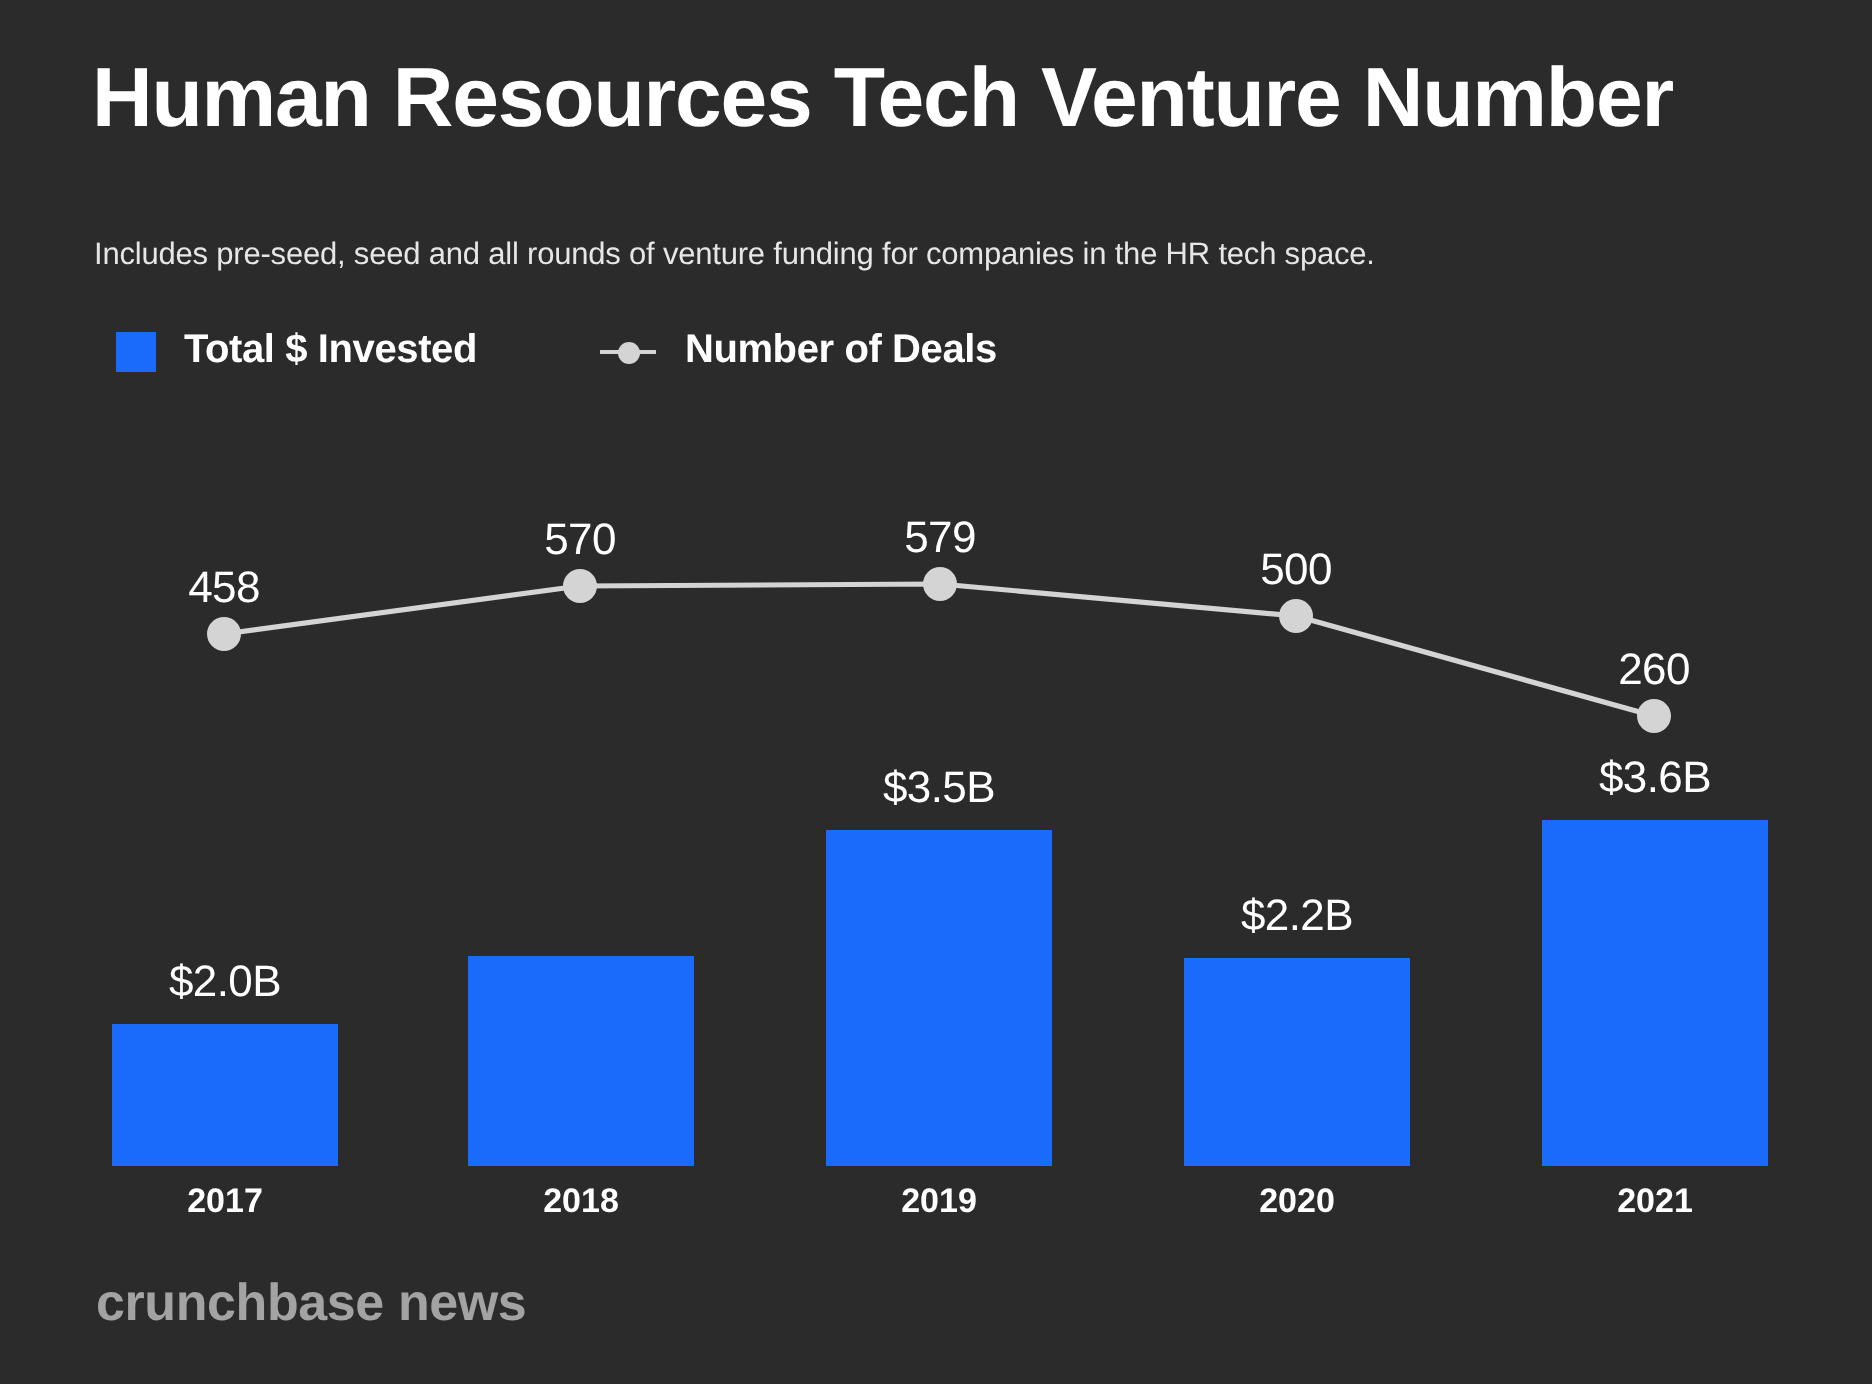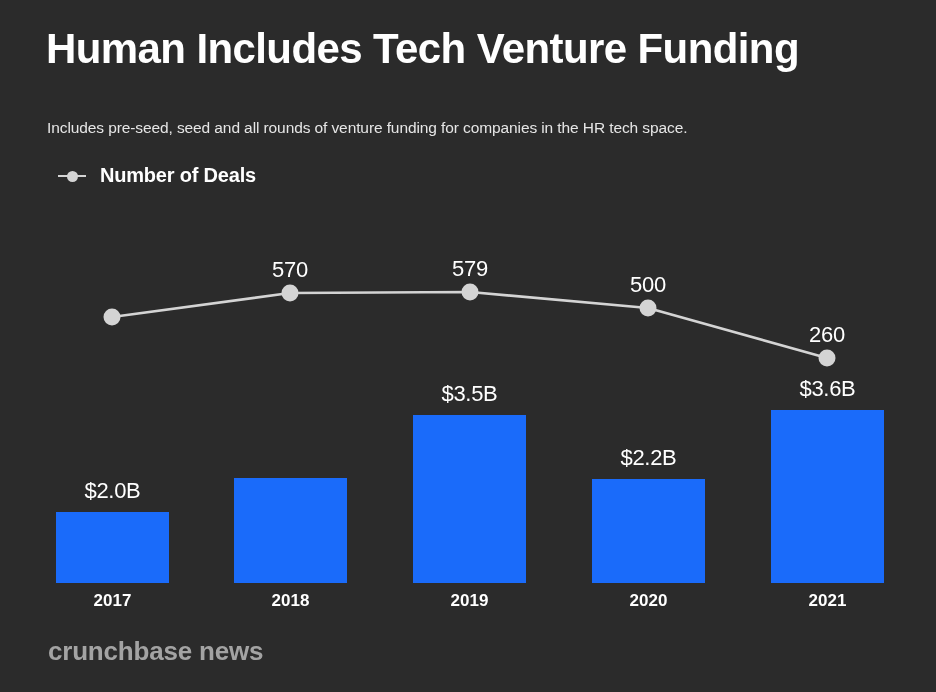--- a/index.html
+++ b/index.html
@@ -153,44 +153,49 @@
     color: #a3a3a3;
     letter-spacing: -0.2px;
     white-space: nowrap;
   }
 </style>
 </head>
 <body>
 
 <div id="canvas">
 
-  <div id="chart-title">Human Includes Tech Venture Funding</div>
+  <div id="chart-title">Human Resources Tech Venture Number</div>
   <div id="chart-subtitle">Includes pre-seed, seed and all rounds of venture funding for companies in the HR tech space.</div>
 
   <div id="legend">
+    <div class="legend-item">
+      <span class="legend-swatch-bar"></span>
+      <span class="legend-label">Total $ Invested</span>
+    </div>
     <div class="legend-item">
       <span class="legend-swatch-line">
         <span class="lseg"></span>
         <span class="ldot"></span>
       </span>
       <span class="legend-label">Number of Deals</span>
     </div>
   </div>
 
   <div id="plot">
     <svg id="line-layer" width="936" height="692" viewBox="0 0 936 692">
         <polyline points="112,317 290,293 470,292 648,308 827,358" fill="none" stroke="#d4d4d4" stroke-width="2.6" stroke-linejoin="round" stroke-linecap="round"></polyline>
         <circle cx="112" cy="317" r="8.5" fill="#d4d4d4"></circle>
         <circle cx="290" cy="293" r="8.5" fill="#d4d4d4"></circle>
         <circle cx="470" cy="292" r="8.5" fill="#d4d4d4"></circle>
         <circle cx="648" cy="308" r="8.5" fill="#d4d4d4"></circle>
         <circle cx="827" cy="358" r="8.5" fill="#d4d4d4"></circle>
       </svg>
   <div class="bar" style="left: 56px; top: 512px; width: 113px; height: 71px; background: rgb(26, 107, 250);"></div>
       <div class="bar-value" style="left: 56px; top: 478px; width: 113px;">$2.0B</div>
+      <div class="point-value" style="left: 52px; top: 281px; width: 120px;">458</div>
       <div class="x-tick" style="left: 56px; top: 591px; width: 113px;">2017</div>
       <div class="bar" style="left: 234px; top: 478px; width: 113px; height: 105px; background: rgb(26, 107, 250);"></div>
       <div class="point-value" style="left: 230px; top: 257px; width: 120px;">570</div>
       <div class="x-tick" style="left: 234px; top: 591px; width: 113px;">2018</div>
       <div class="bar" style="left: 413px; top: 415px; width: 113px; height: 168px; background: rgb(26, 107, 250);"></div>
       <div class="bar-value" style="left: 413px; top: 381px; width: 113px;">$3.5B</div>
       <div class="point-value" style="left: 410px; top: 256px; width: 120px;">579</div>
       <div class="x-tick" style="left: 413px; top: 591px; width: 113px;">2019</div>
       <div class="bar" style="left: 592px; top: 479px; width: 113px; height: 104px; background: rgb(26, 107, 250);"></div>
       <div class="bar-value" style="left: 592px; top: 445px; width: 113px;">$2.2B</div>

